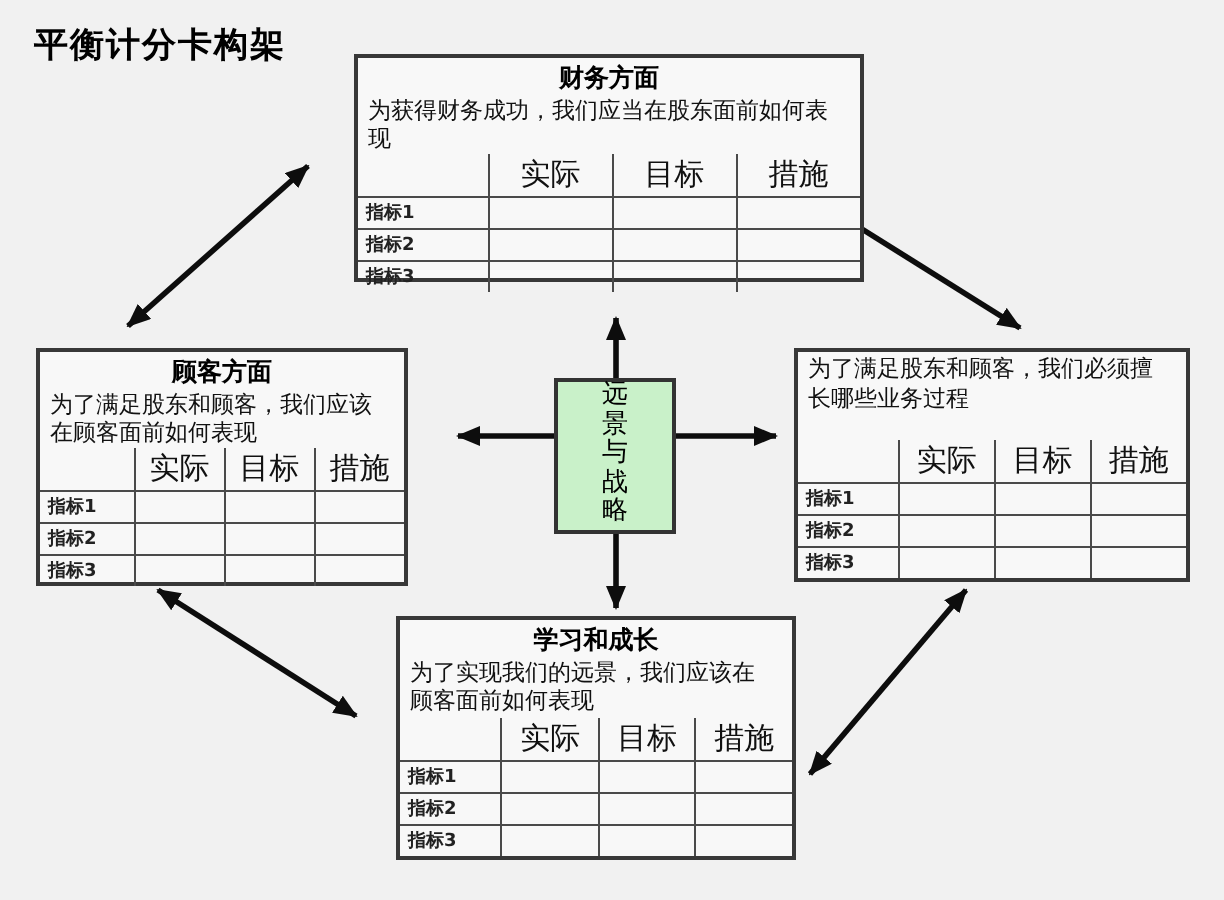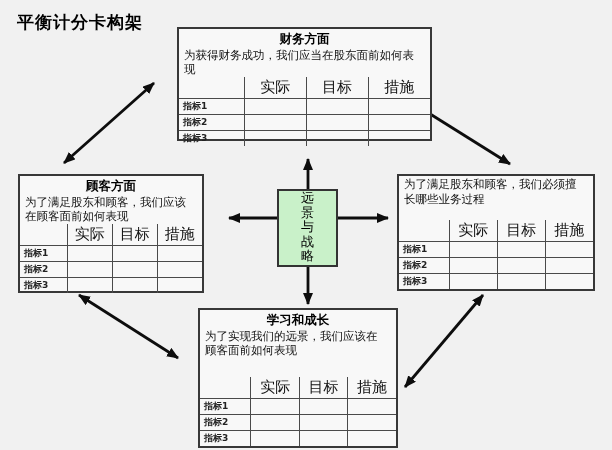--- a/index.html
+++ b/index.html
@@ -173,21 +173,21 @@
       <tr class="data-row">
         <td class="rowlabel">指标3</td>
         <td></td>
         <td></td>
         <td></td>
       </tr>
     </tbody>
       </table>
   </div>
 
-  <div class="bsc-box" style="left:198px;top:308px;width:200px;height:140px;">
+  <div class="bsc-box" style="left:198px;top:308px;width:200px;height:122px;">
     <div class="bsc-title">学习和成长</div>
     <div class="bsc-desc">为了实现我们的远景，我们应该在顾客面前如何表现</div>
     <table class="bsc-table">
       <tbody>
           <tr class="hdr-row">
         <td class="rowlabel"></td>
         <td>实际</td>
         <td>目标</td>
         <td>措施</td>
       </tr>

